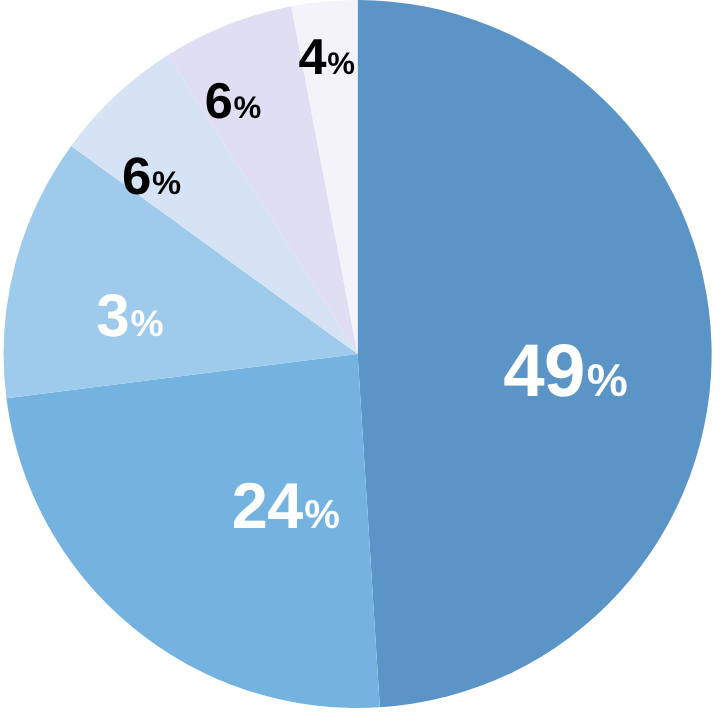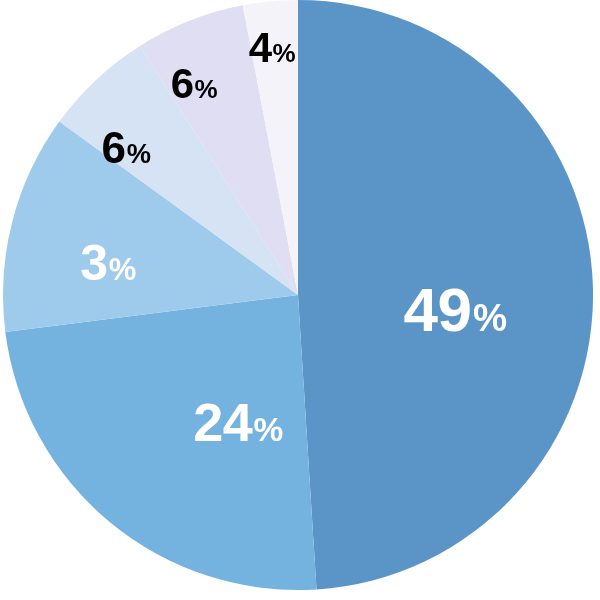--- a/index.html
+++ b/index.html
@@ -59,21 +59,21 @@
         <path d="M 298 295 L 298.00 0.00 A 295 295 0 0 1 316.52 589.42 Z" fill="#5b95c8" shape-rendering="geometricPrecision"></path>
         <path d="M 298 295 L 316.52 589.42 A 295 295 0 0 1 5.33 331.97 Z" fill="#74b3e0" shape-rendering="geometricPrecision"></path>
         <path d="M 298 295 L 5.33 331.97 A 295 295 0 0 1 59.34 121.60 Z" fill="#9ecbec" shape-rendering="geometricPrecision"></path>
         <path d="M 298 295 L 59.34 121.60 A 295 295 0 0 1 139.93 45.92 Z" fill="#d5e3f5" shape-rendering="geometricPrecision"></path>
         <path d="M 298 295 L 139.93 45.92 A 295 295 0 0 1 242.72 5.23 Z" fill="#dfdef2" shape-rendering="geometricPrecision"></path>
         <path d="M 298 295 L 242.72 5.23 A 295 295 0 0 1 298.00 0.00 Z" fill="#f5f3fa" shape-rendering="geometricPrecision"></path>
       </g>
   </svg>
 
   <div id="labels-layer">
-      <div class="slice-label" style="left: 455px; top: 310px; color: rgb(255, 255, 255); font-size: 62px;">
+      <div class="slice-label" style="left: 471px; top: 310px; color: rgb(255, 255, 255); font-size: 62px;">
         <span class="num">49</span>
         <span class="pct">%</span>
       </div>
       <div class="slice-label" style="left: 196px; top: 422px; color: rgb(255, 255, 255); font-size: 54px; margin-left: 42px;">
         <span class="num">24</span>
         <span class="pct">%</span>
       </div>
       <div class="slice-label" style="left: 108px; top: 263px; color: rgb(255, 255, 255); font-size: 50px;">
         <span class="num">3</span>
         <span class="pct">%</span>

